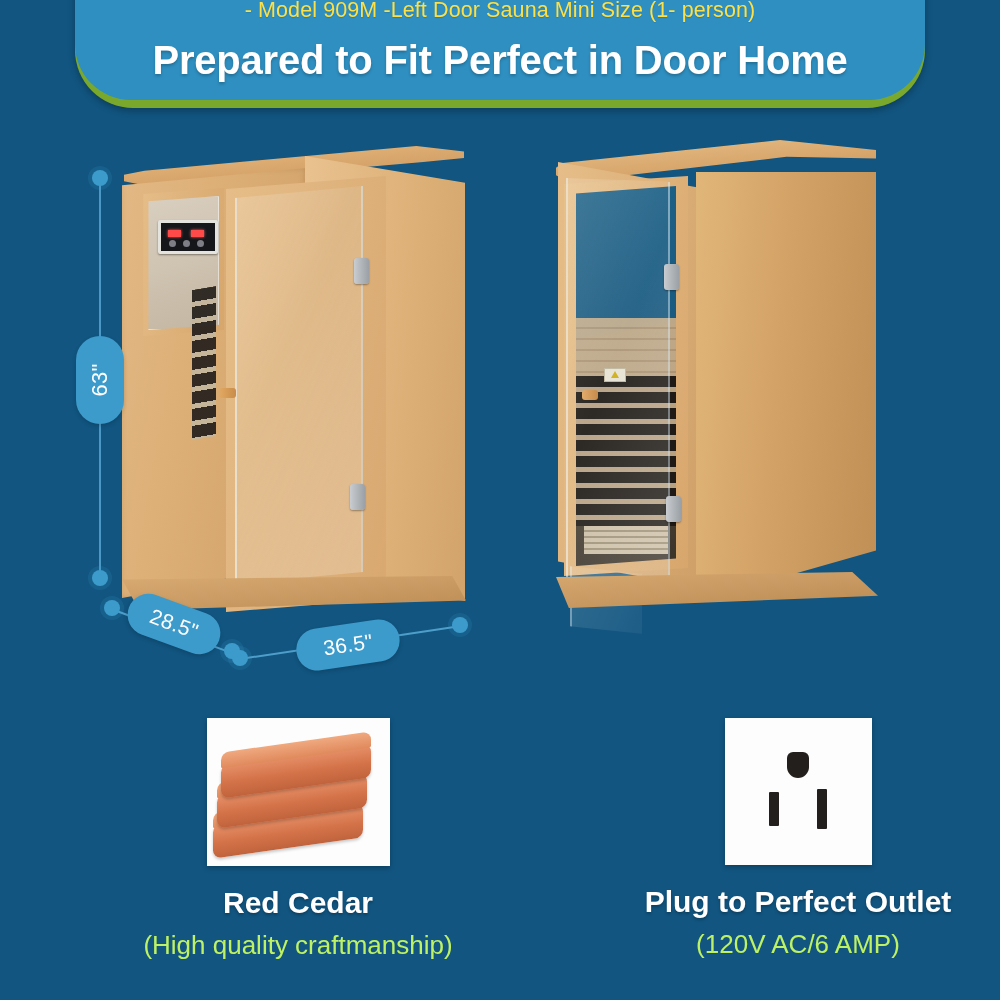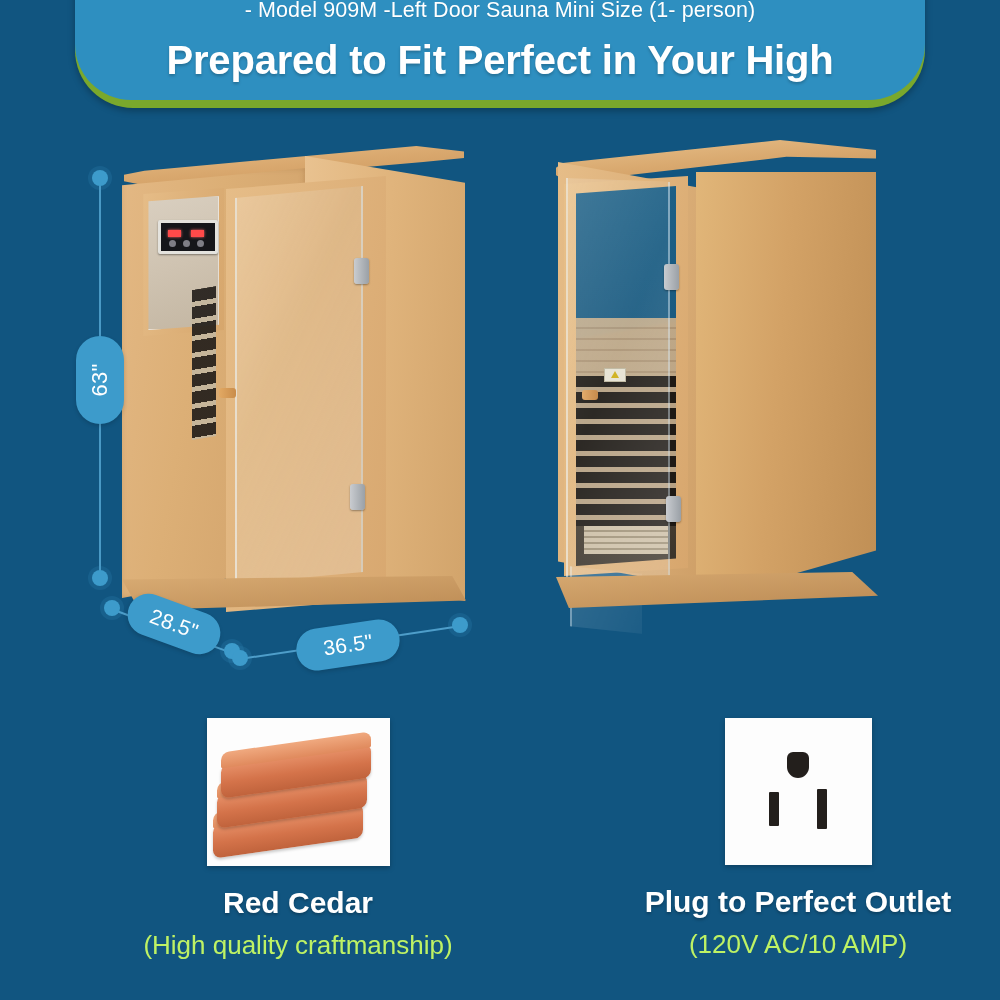--- a/index.html
+++ b/index.html
@@ -23,21 +23,21 @@
   .banner-blue{
     position:absolute;left:0;top:0;width:850px;height:140px;
     background:#2e8fc0;
     border-radius:0 0 56px 56px;
   }
   .banner-inner{
     position:absolute;left:0;top:40px;width:850px;height:100px;
     display:flex;flex-direction:column;align-items:center;justify-content:flex-start;
   }
   .hdr-sub{
-    color:#ffffff;font-size:21.5px;font-weight:400;letter-spacing:.1px;
+    color:#fde047;font-size:21.5px;font-weight:400;letter-spacing:.1px;
     line-height:1;white-space:nowrap;margin-top:0px;
     text-shadow:0 1px 1px rgba(0,0,0,.10);
   }
   .hdr-title{
     color:#ffffff;font-size:40px;font-weight:bold;letter-spacing:-.2px;
     line-height:1;white-space:nowrap;margin-top:18px;
     text-shadow:0 2px 3px rgba(0,0,0,.22);
   }
 
   
@@ -330,21 +330,21 @@
 </head>
 <body>
 
 <div class="stage">
 
   <div class="banner-wrap">
     <div class="banner-olive"></div>
     <div class="banner-blue"></div>
     <div class="banner-inner">
       <div class="hdr-sub">- Model 909M -Left Door Sauna Mini Size  (1- person)</div>
-      <div class="hdr-title">Prepared to Fit Perfect in Your High</div>
+      <div class="hdr-title">Prepared to Fit Perfect in Door Home</div>
     </div>
   </div>
 
   <div class="sauna" id="sauna-left">
     <div class="lf-top"></div>
     <div class="lf-left"></div>
     <div class="lf-right"></div>
 
     <div class="lf-window-frame"></div>
     <div class="lf-window-glass"></div>
@@ -443,18 +443,18 @@
       <div class="feat-sub">(High quality craftmanship)</div>
     </div>
 
     <div class="feature">
       <div class="feat-media outlet">
         <div class="outlet-ground"></div>
         <div class="outlet-slot left"></div>
         <div class="outlet-slot right"></div>
       </div>
       <div class="feat-title">Plug to Perfect Outlet</div>
-      <div class="feat-sub">(120V AC/10 AMP)</div>
+      <div class="feat-sub">(120V AC/6 AMP)</div>
     </div>
 
   </div>
 
 </div>
 
 </body></html>

